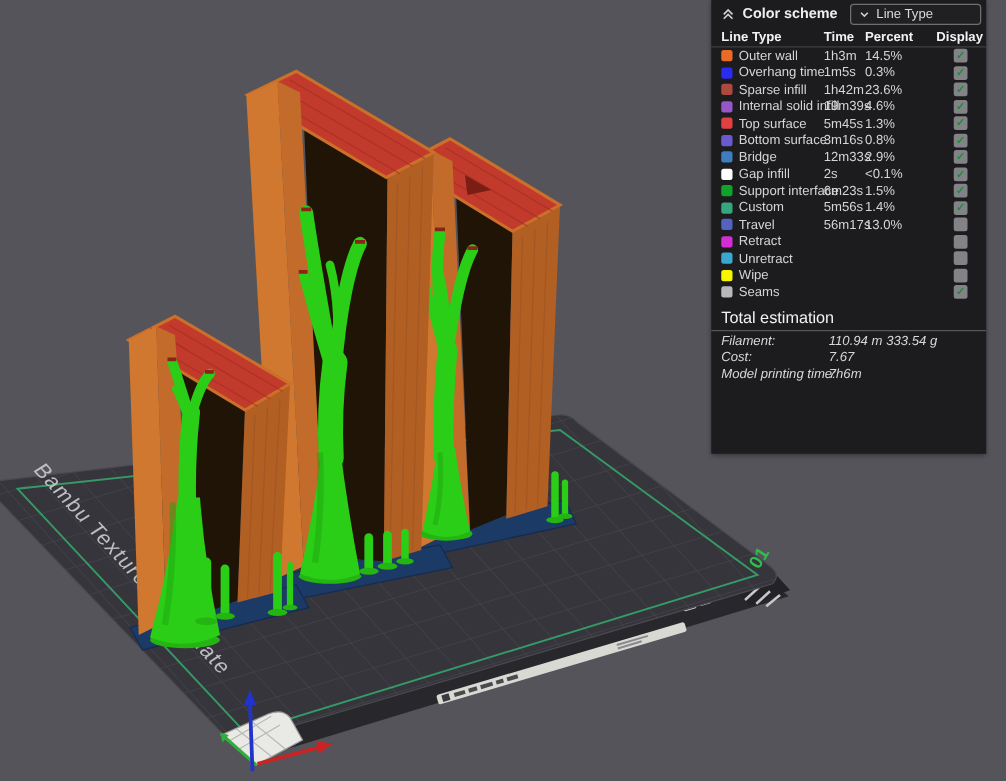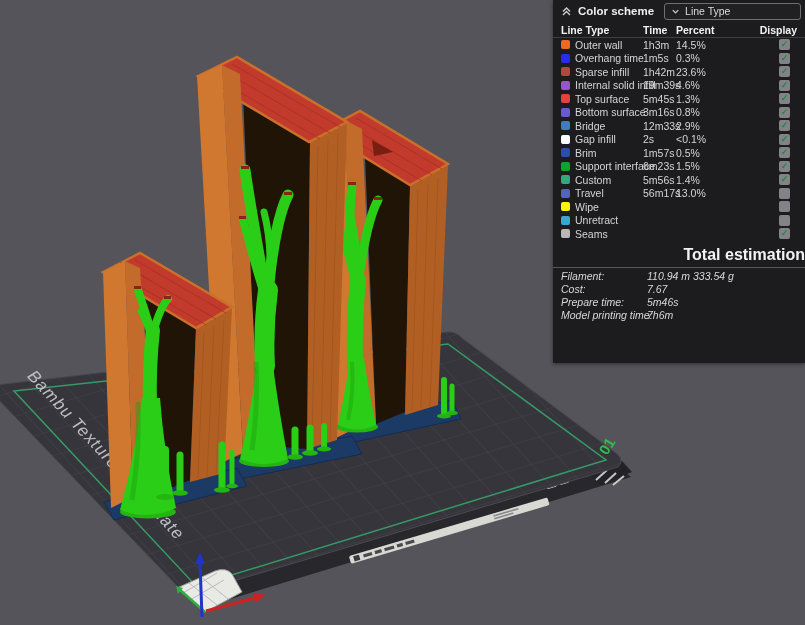--- a/index.html
+++ b/index.html
@@ -3,21 +3,21 @@
 <meta charset="utf-8">
 <style>
   html,body{margin:0;padding:0;}
   body{
     width:805px;height:625px;overflow:hidden;position:relative;
     background:#55545A;font-family:"Liberation Sans", sans-serif;
   }
   #scene{position:absolute;left:0;top:0;width:805px;height:625px;}
   
   #panel{
-    position:absolute;top:0;right:0;width:252px;height:363px;
+    position:absolute;top:0;right:16px;width:220px;height:363px;
     background:#1C1C1E;color:#D8D8D8;font-size:10.5px;
     box-shadow:0 1px 4px rgba(0,0,0,.45);
   }
   .p-head{display:flex;align-items:center;height:22px;padding:0 4px 0 8px;}
   .p-title{font-weight:bold;font-size:11.5px;color:#EFEFEF;margin-left:6px;white-space:nowrap;}
   .dropdown{
     margin-left:10px;flex:1;height:15px;border:1px solid #6F6F72;border-radius:3px;
     background:#202022;display:flex;align-items:center;padding:0 6px;gap:5px;color:#DADADA;
     font-size:10.5px;cursor:pointer;
   }
@@ -31,21 +31,21 @@
   .col-head .c5{text-align:right;padding-right:8px;}
   #rows{}
   .row{display:grid;grid-template-columns:22px 68px 33px 57px 1fr;height:13.5px;align-items:center;}
   .swatch{width:9px;height:9px;border-radius:2px;margin-left:8px;}
   .rname,.rtime,.rpct{white-space:nowrap;overflow:visible;color:#D5D5D5;}
   .chk{
     width:11px;height:11px;border-radius:2px;background:#838387;margin-left:auto;margin-right:15px;
     display:flex;align-items:center;justify-content:center;cursor:pointer;
   }
   .chk.on::after{content:"\2713";font-size:9px;font-weight:bold;color:#1E8B3E;line-height:1;}
-  .tot-head{font-weight:bold;color:#F2F2F2;font-size:16px;padding:5px 0 3px 8px;text-align:right;}
+  .tot-head{font-weight:normal;color:#F2F2F2;font-size:13px;padding:5px 0 3px 8px;}
   .tot-sep{border-top:1px solid #55555A;margin:0 0 2px 0;}
   .trow{display:grid;grid-template-columns:86px 46px 1fr;height:13px;align-items:center;padding-left:8px;}
   .trow span{white-space:nowrap;font-style:italic;}
   svg text{user-select:none;}
 </style>
 </head>
 <body>
 
 <svg id="scene" viewBox="0 0 805 625">
   <defs>
@@ -338,27 +338,20 @@
   </div>
 
   <div class="row">
     <span class="swatch" style="background: rgb(255, 255, 255);"></span>
     <span class="rname">Gap infill</span>
     <span class="rtime">2s</span>
     <span class="rpct">&lt;0.1%</span>
     <span class="chk on"></span>
   </div>
 
-  <div class="row">
-    <span class="swatch" style="background: rgb(43, 79, 168);"></span>
-    <span class="rname">Brim</span>
-    <span class="rtime">1m57s</span>
-    <span class="rpct">0.5%</span>
-    <span class="chk on"></span>
-  </div>
 
 
   <div class="row">
     <span class="swatch" style="background: rgb(15, 163, 43);"></span>
     <span class="rname">Support interface</span>
     <span class="rtime">6m23s</span>
     <span class="rpct">1.5%</span>
     <span class="chk on"></span>
   </div>
 
@@ -371,32 +364,39 @@
   </div>
 
   <div class="row">
     <span class="swatch" style="background: rgb(84, 99, 193);"></span>
     <span class="rname">Travel</span>
     <span class="rtime">56m17s</span>
     <span class="rpct">13.0%</span>
     <span class="chk"></span>
   </div>
 
-
-  <div class="row">
-    <span class="swatch" style="background: rgb(246, 246, 0);"></span>
-    <span class="rname">Wipe</span>
+  <div class="row">
+    <span class="swatch" style="background: rgb(211, 46, 211);"></span>
+    <span class="rname">Retract</span>
     <span class="rtime"></span>
     <span class="rpct"></span>
     <span class="chk"></span>
   </div>
 
   <div class="row">
     <span class="swatch" style="background: rgb(57, 168, 206);"></span>
     <span class="rname">Unretract</span>
+    <span class="rtime"></span>
+    <span class="rpct"></span>
+    <span class="chk"></span>
+  </div>
+
+  <div class="row">
+    <span class="swatch" style="background: rgb(246, 246, 0);"></span>
+    <span class="rname">Wipe</span>
     <span class="rtime"></span>
     <span class="rpct"></span>
     <span class="chk"></span>
   </div>
 
   <div class="row">
     <span class="swatch" style="background: rgb(184, 184, 184);"></span>
     <span class="rname">Seams</span>
     <span class="rtime"></span>
     <span class="rpct"></span>
@@ -412,25 +412,20 @@
     <span>110.94 m</span>
     <span>333.54 g</span>
   </div>
 
   <div class="trow">
     <span>Cost:</span>
     <span>7.67</span>
     <span></span>
   </div>
 
-  <div class="trow">
-    <span>Prepare time:</span>
-    <span>5m46s</span>
-    <span></span>
-  </div>
 
   <div class="trow">
     <span>Model printing time:</span>
     <span>7h6m</span>
     <span></span>
   </div>
 
 </div>
 </div>
 

